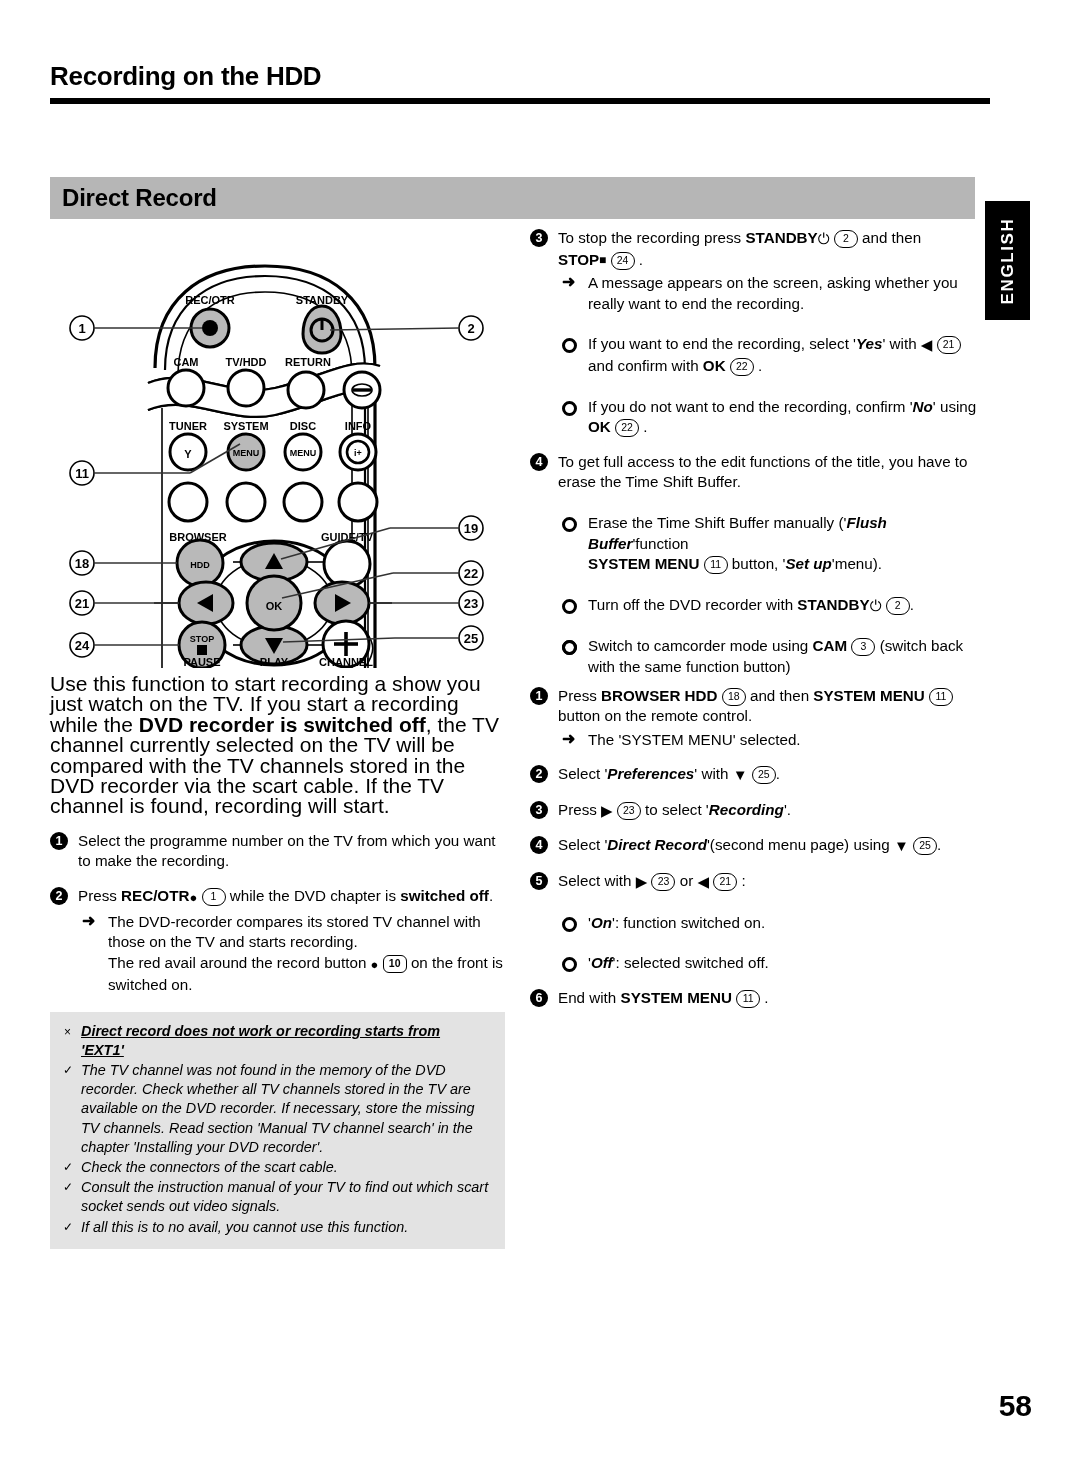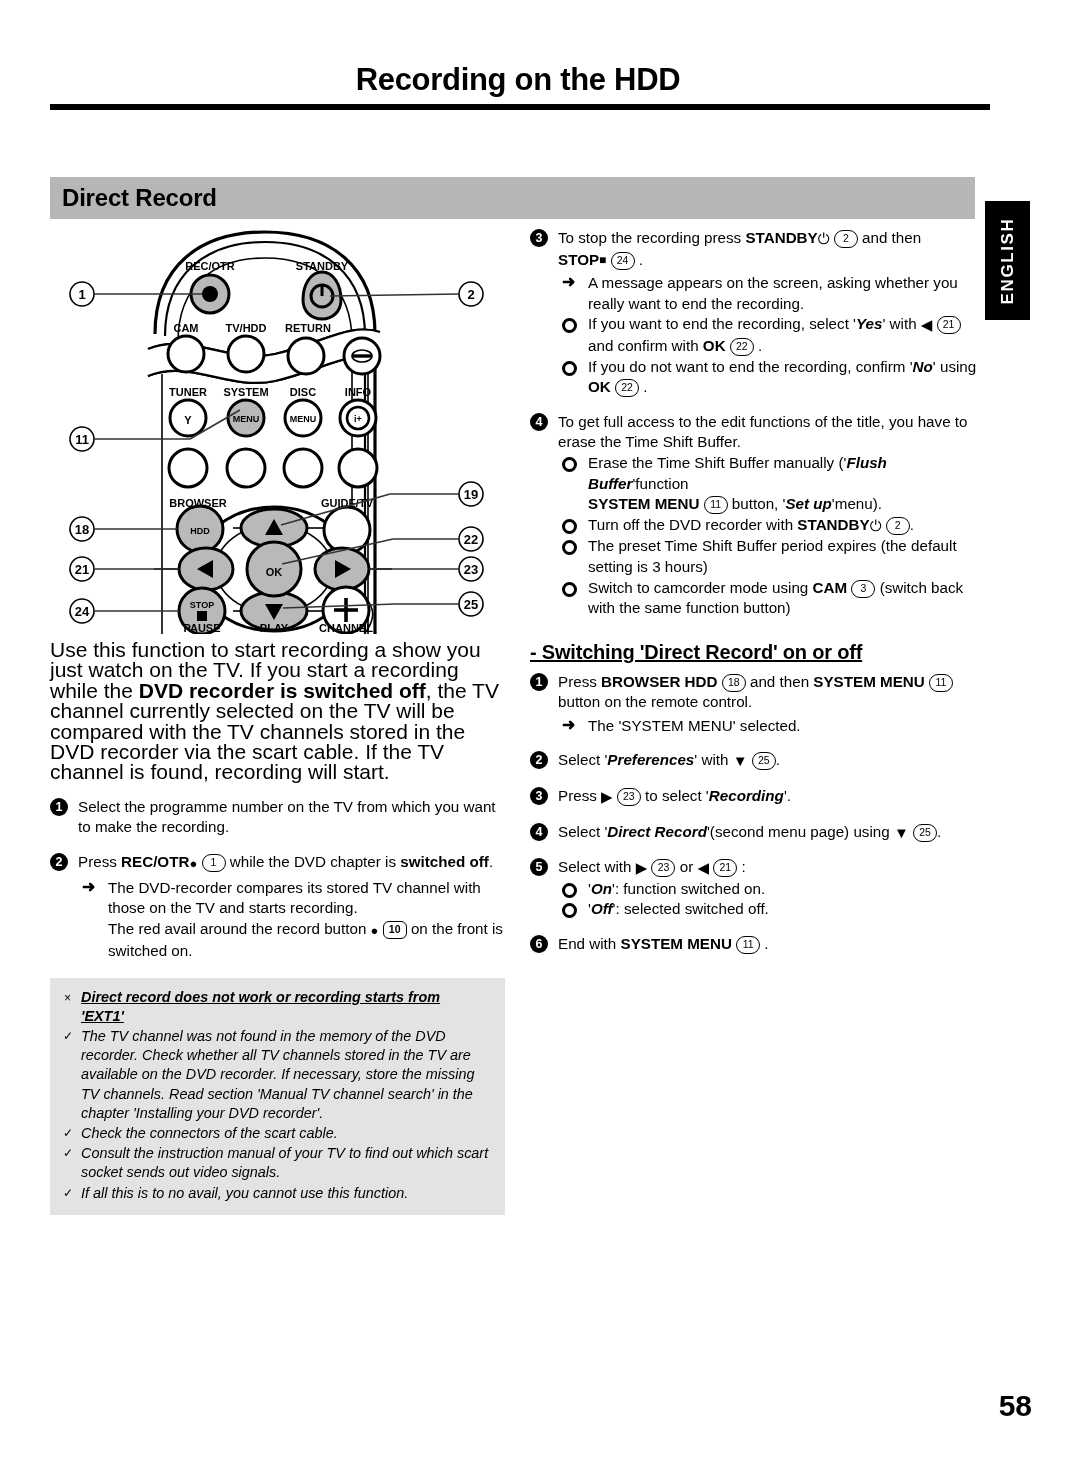--- a/index.html
+++ b/index.html
@@ -16,22 +16,22 @@
     overflow: hidden;
   }
 
   
   .page-header {
     position: absolute;
     left: 50px; top: 62px;
     width: 940px;
   }
   .page-header .title {
-    text-align: center;
-    font-size: 31px;
+    text-align: left;
+    font-size: 26px;
     font-weight: bold;
     letter-spacing: -0.3px;
     padding-right: 4px;
     line-height: 1.15;
   }
   .page-header .rule {
     margin-top: 6px;
     height: 6px;
     background: #000;
     width: 940px;
@@ -67,21 +67,21 @@
     color: #fff;
     font-size: 17px;
     font-weight: bold;
     letter-spacing: 1.6px;
     white-space: nowrap;
   }
 
   
   .col-left {
     position: absolute;
-    left: 50px; top: 214px;
+    left: 50px; top: 248px;
     width: 455px;
   }
   .col-right {
     position: absolute;
     left: 530px; top: 228px;
     width: 452px;
   }
 
   
   .remote-fig {
@@ -135,21 +135,21 @@
     position: absolute;
     left: 4px; top: -1px;
     font-size: 16px;
     font-weight: bold;
   }
 
   
   .circ-item {
     position: relative;
     padding-left: 30px;
-    margin-top: 0;
+    margin-top: 20px;
     font-size: 15.2px;
     line-height: 20.6px;
   }
   .circ-item > .cdot {
     position: absolute;
     left: 4px; top: 4px;
     width: 9px; height: 9px;
     border: 3px solid #000;
     border-radius: 50%;
   }
@@ -515,33 +515,31 @@
 
     <div class="circ-item">
       <span class="cdot"></span>
       <span>Turn off the DVD recorder with</span>
       <b>STANDBY</b><span class="sym">⏻</span>
       <span class="keyref">2</span><span>.</span>
     </div>
 
     <div class="circ-item">
       <span class="cdot"></span>
-      <span>The preset Time Shift Buffer period expires (the default setting is 3 hours)</span>
     </div>
 
     <div class="circ-item">
       <span class="cdot"></span>
       <span>Switch to camcorder mode using</span>
       <b>CAM</b>
       <span class="keyref">3</span>
       <span>(switch back with the same function button)</span>
     </div>
   </div>
 
-  <div class="subhead">- Switching 'Direct Record' on or off</div>
 
   <div class="step" style="margin-top:8px">
     <span class="num">1</span>
     <span>Press</span>
     <b>BROWSER HDD</b>
     <span class="keyref">18</span>
     <span>and then</span>
     <b>SYSTEM MENU</b>
     <span class="keyref">11</span>
     <span>button on the remote control.</span>

